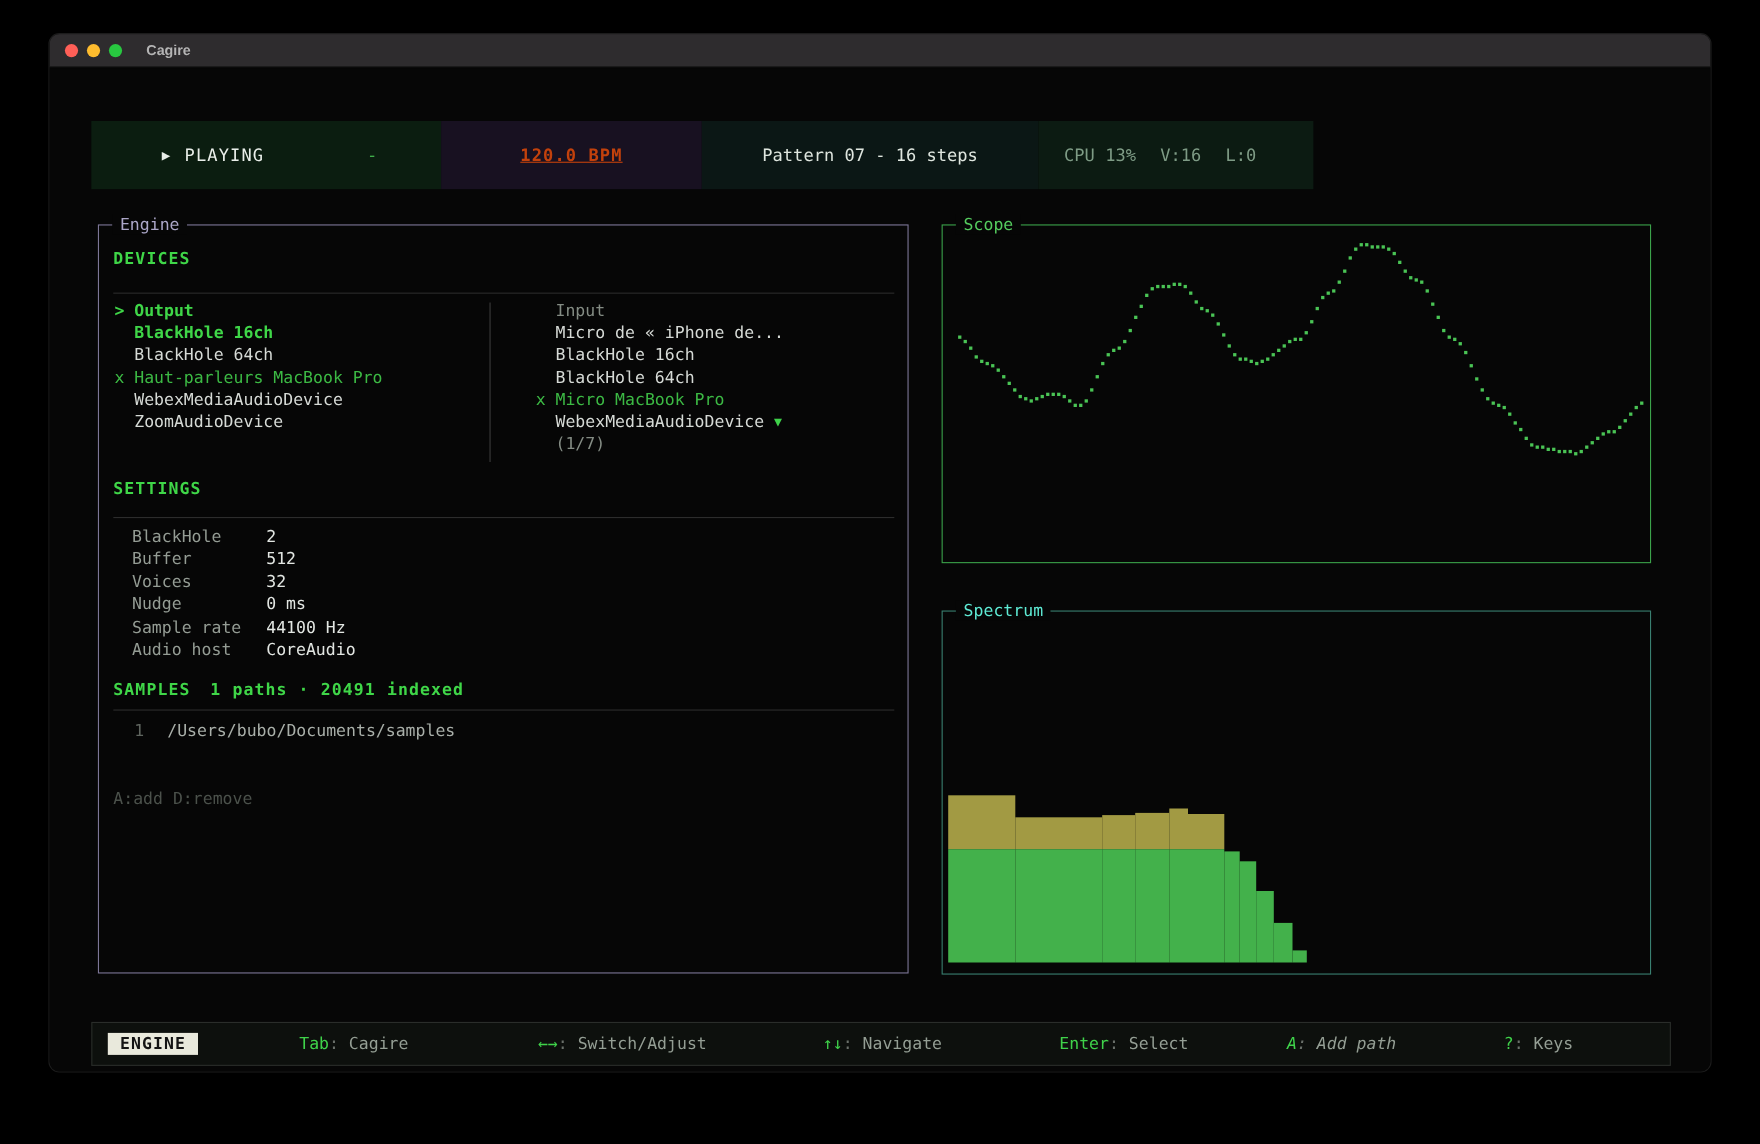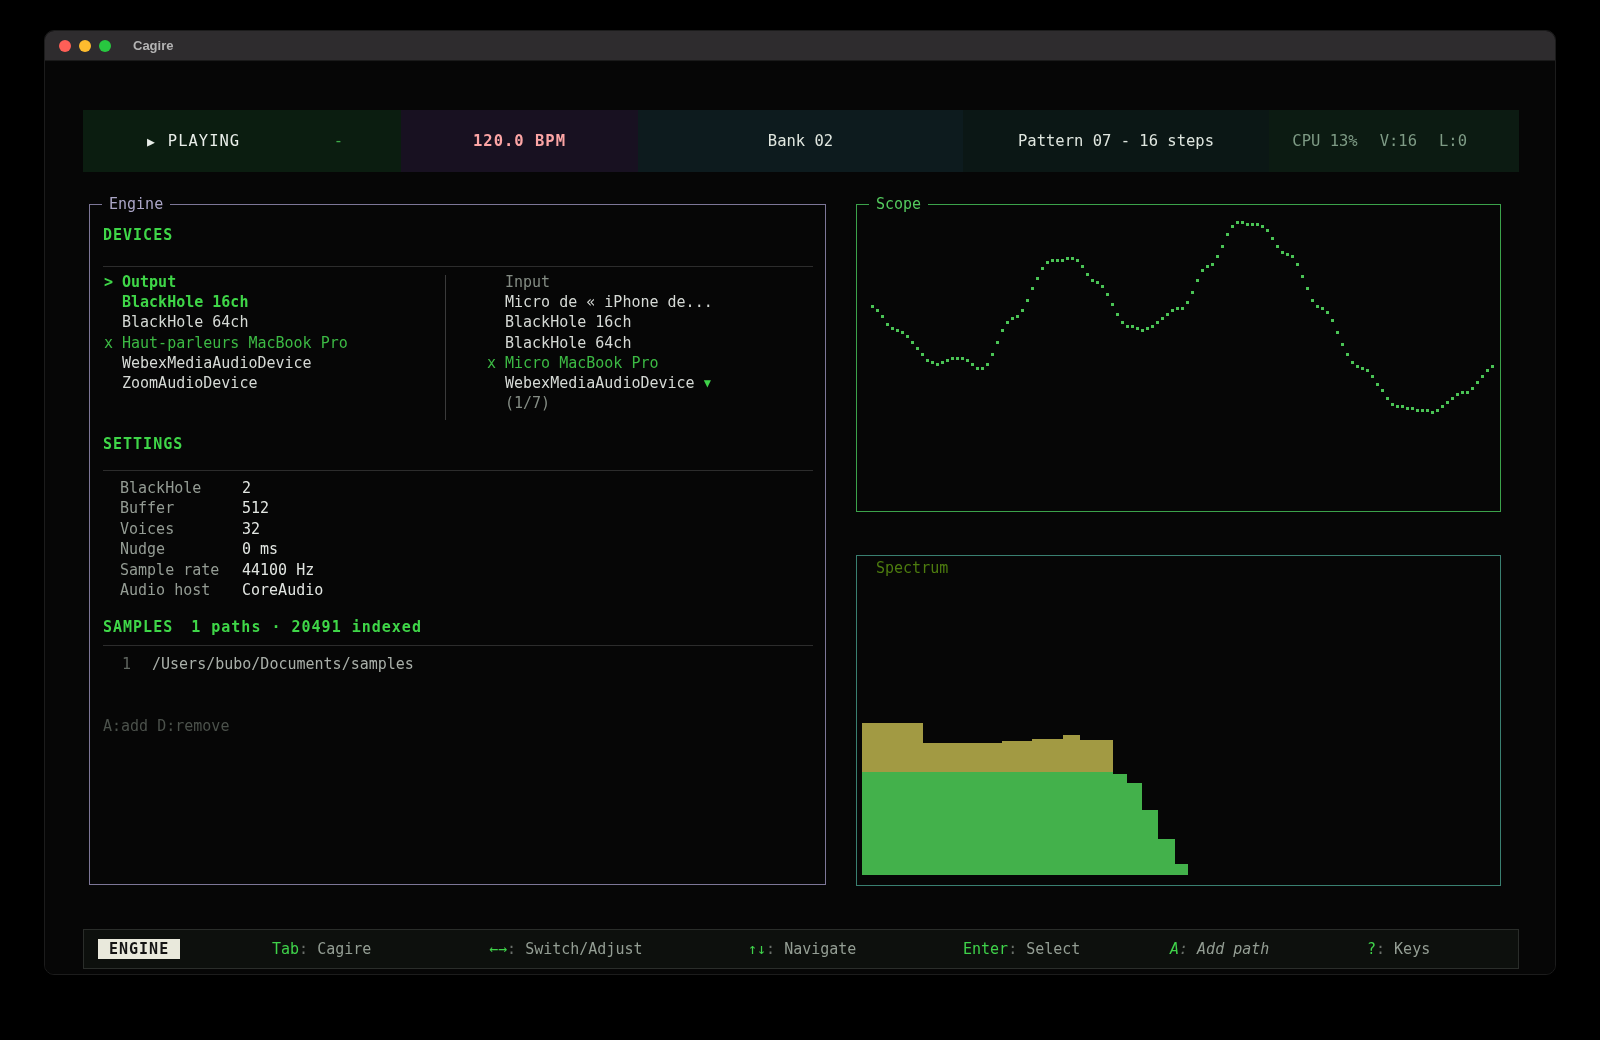--- a/index.html
+++ b/index.html
@@ -24,33 +24,33 @@
     font-size:15.5px; color:#dfe6df; }
   .seg { height:100%; display:flex; align-items:center; justify-content:center; }
   .seg1 { width:318px; background:#0b1d10; justify-content:space-between; padding:0 58px 0 64px; }
   .seg2 { width:237px; background:#181121; }
   .seg3 { width:325px; background:#0d1b1e; }
   .seg4 { width:306px; background:#0b1715; }
   .seg5 { width:250px; background:#0c1b12; justify-content:flex-end; padding-right:52px; gap:22px; }
   .transport { display:flex; align-items:center; gap:12px; color:#e9eee9; letter-spacing:1px; }
   .play-ic { color:#e9eee9; font-size:13px; }
   .dash { color:#3fae4a; }
-  .bpm { font-weight:bold; color:#fca5a5; letter-spacing:1px; }
+  .bpm { font-weight:bold; color:#c2410c; letter-spacing:1px;text-decoration:underline; }
   .stats { color:#7e9b85; }
 
   
   .panel { position:absolute; border:1px solid; }
   .panel-label { position:absolute; top:-10px; left:12px; background:#060606; padding:0 7px;
     font-size:15px; }
   .engine-panel { left:44px; top:142px; width:737px; height:681px; border-color:#7c7697; }
   .engine-panel .panel-label { color:#aba6c7; }
   .scope-panel { left:811px; top:142px; width:645px; height:308px; border-color:#3ba24a; }
   .scope-panel .panel-label { color:#54cb5e; }
   .spectrum-panel { left:811px; top:493px; width:645px; height:331px; border-color:#397f70; }
-  .spectrum-panel .panel-label { color:#4d7c0f;margin-top:13px; }
+  .spectrum-panel .panel-label { color:#5eead4; }
 
   .sec-head { position:absolute; left:13px; font-size:15px; font-weight:bold; color:#3fd648;
     letter-spacing:1px; display:flex; gap:18px; }
   .hdiv { position:absolute; left:13px; right:12px; height:1px; background:#2c2c2c; }
   .vdiv { position:absolute; width:1px; background:#3a3a3a; }
 
   .dev-col { position:absolute; font-size:15px; line-height:20.2px; white-space:pre; }
   .dev-row { display:flex; }
   .pfx { display:inline-block; width:18px; }
   .sfx { color:#3fd24a; margin-left:9px; font-size:12px; }
@@ -105,23 +105,20 @@
     <div class="topbar">
       <div class="seg seg1">
         <span class="transport">
             <span class="play-ic">▶</span>
             <span>PLAYING</span>
           </span>
         <span class="dash">-</span>
       </div>
       <div class="seg seg2">
         <span class="bpm">120.0 BPM</span>
-      </div>
-      <div class="seg seg3">
-        <span>Bank 02</span>
       </div>
       <div class="seg seg4">
         <span>Pattern 07 - 16 steps</span>
       </div>
       <div class="seg seg5">
         <span class="stats">CPU 13%</span>
         <span class="stats">V:16</span>
         <span class="stats">L:0</span>
       </div>
     </div>

